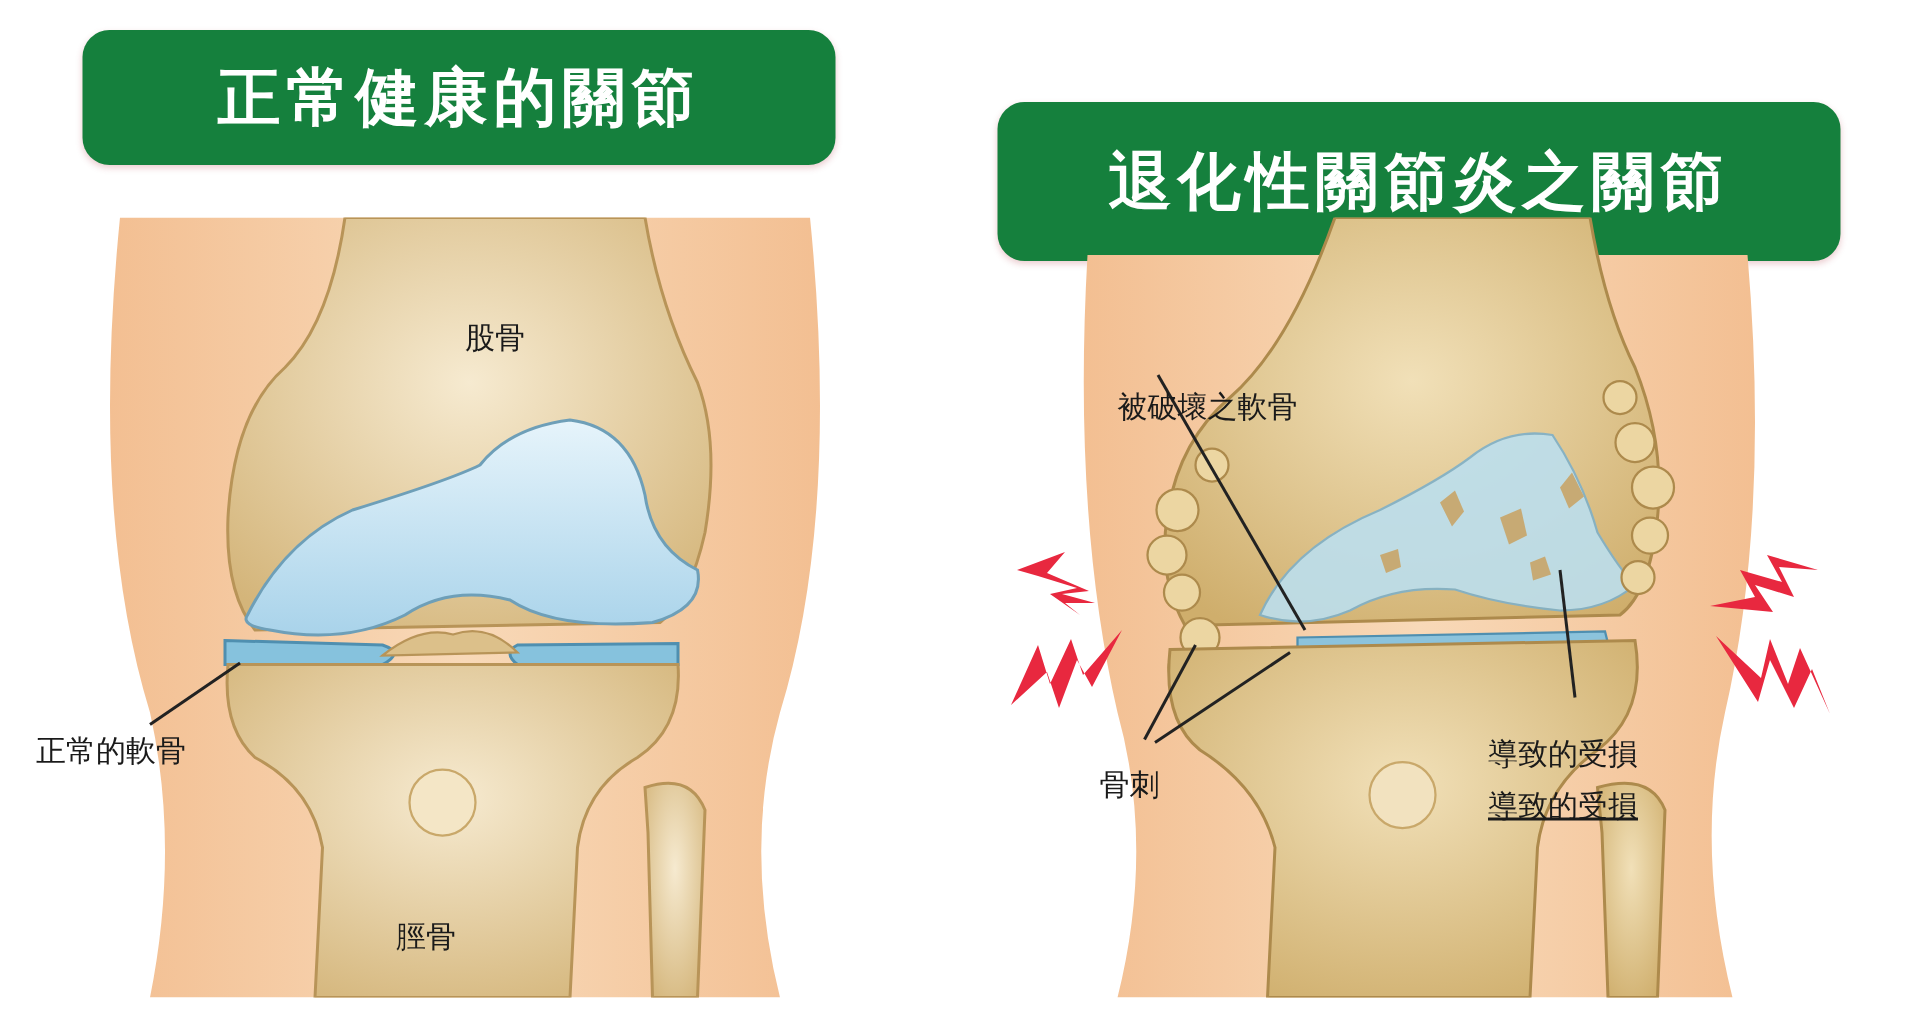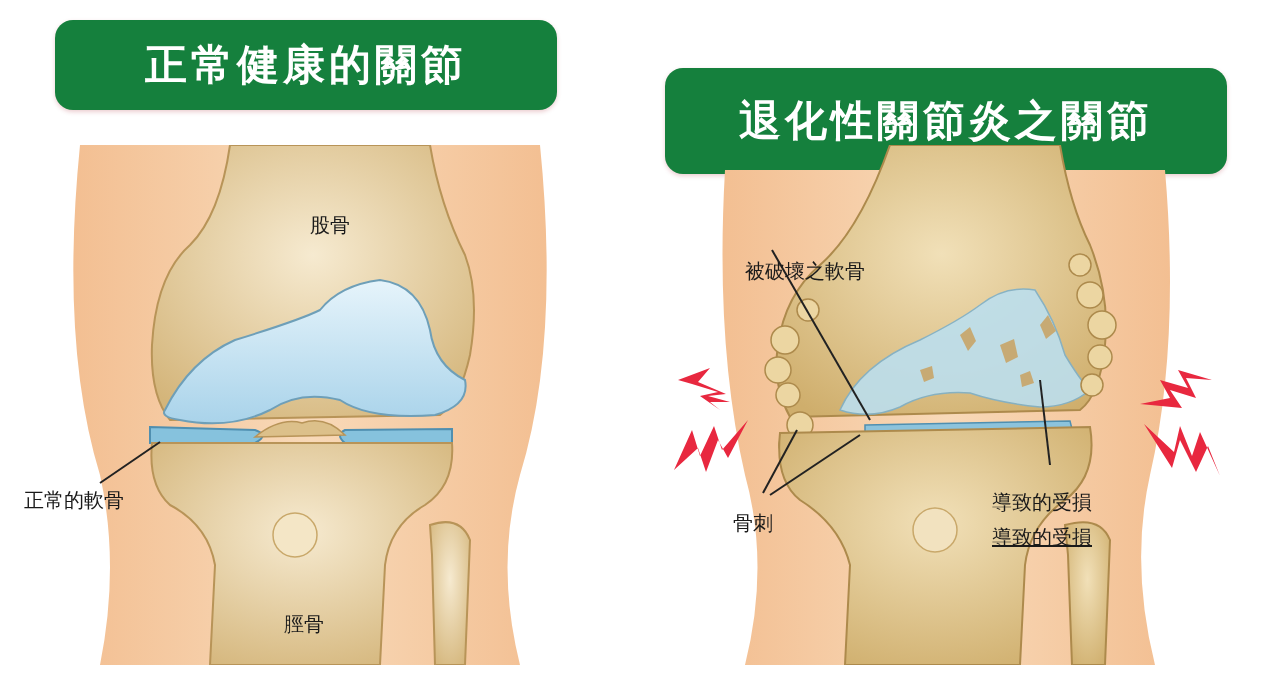--- a/index.html
+++ b/index.html
@@ -67,21 +67,21 @@
   <path d="M112 298 L412 298 Q415 340 385 360 Q350 380 345 420 L340 520 L170 520 L175 420 Q168 380 130 360 Q108 340 112 298 Z" fill="url(#boneL)" stroke="#b89458" stroke-width="2"></path>
   <path d="M215 292 Q240 272 262 278 Q285 270 305 290 Z" fill="#dcc08a" stroke="#b89458" stroke-width="1.5"></path>
 
   <path d="M390 380 Q420 370 430 395 L425 520 L395 520 L392 410 Z" fill="url(#boneL)" stroke="#b89458" stroke-width="2"></path>
   <circle cx="255" cy="390" r="22" fill="#f4e6c6" stroke="#c9a86a" stroke-width="1.5"></circle>
 
   <line x1="120" y1="297" x2="60" y2="338" stroke="#222" stroke-width="2"></line>
 </svg>
 
 <div class="label" style="left:310px; top:208px;">股骨</div>
-<div class="label" style="left:284px; top:607px;">脛骨</div>
+<div class="label" style="left:264px; top:607px;">脛骨</div>
 <div class="label" style="left:24px; top:483px;">正常的軟骨</div>
 
 <div class="title-banner" id="banner-right">
   <span>退化性關節炎之關節</span>
 </div>
 
 <svg class="panel" style="left:660px; top:145px;" width="580" height="520" viewBox="0 0 580 520">
   <defs>
     <linearGradient id="skinR" x1="0" x2="1">
       <stop offset="0" stop-color="#f3bf92"></stop>

